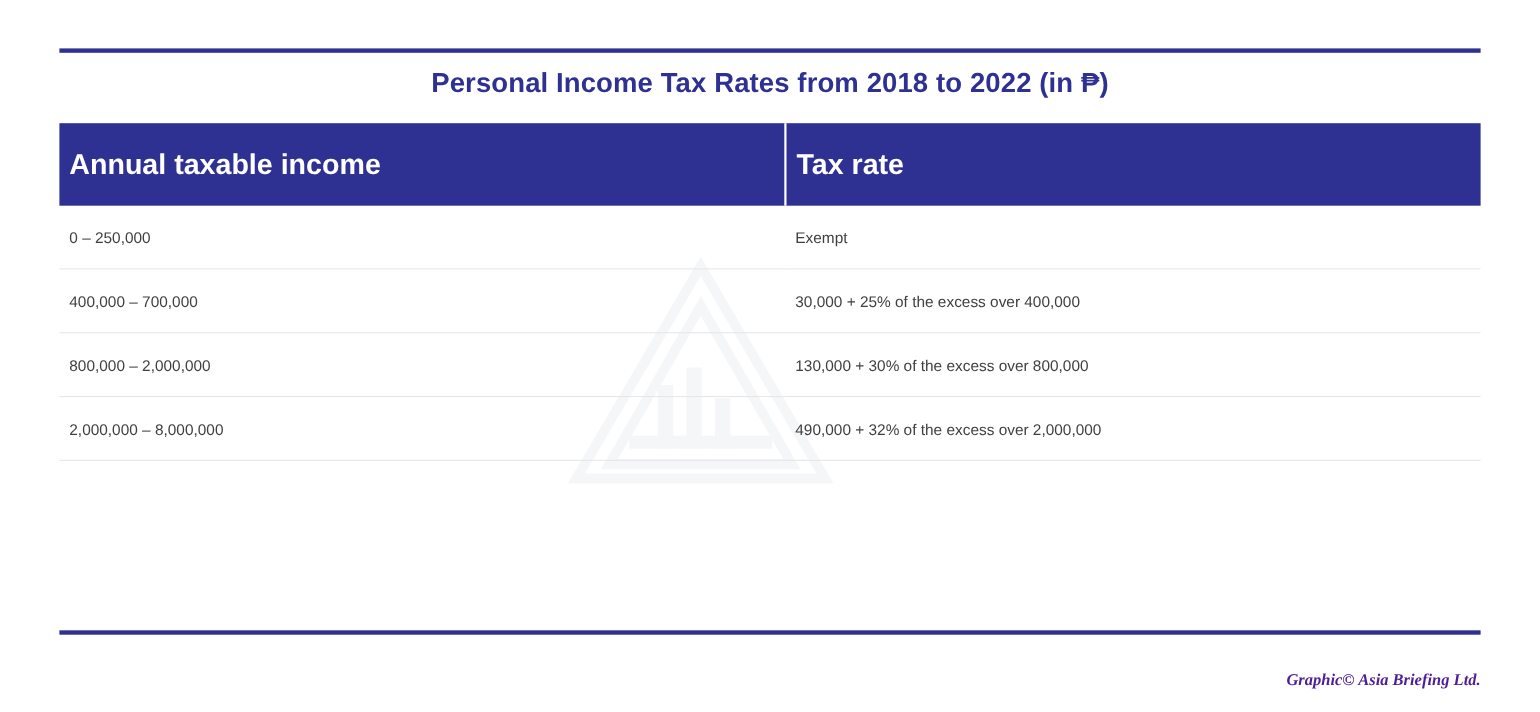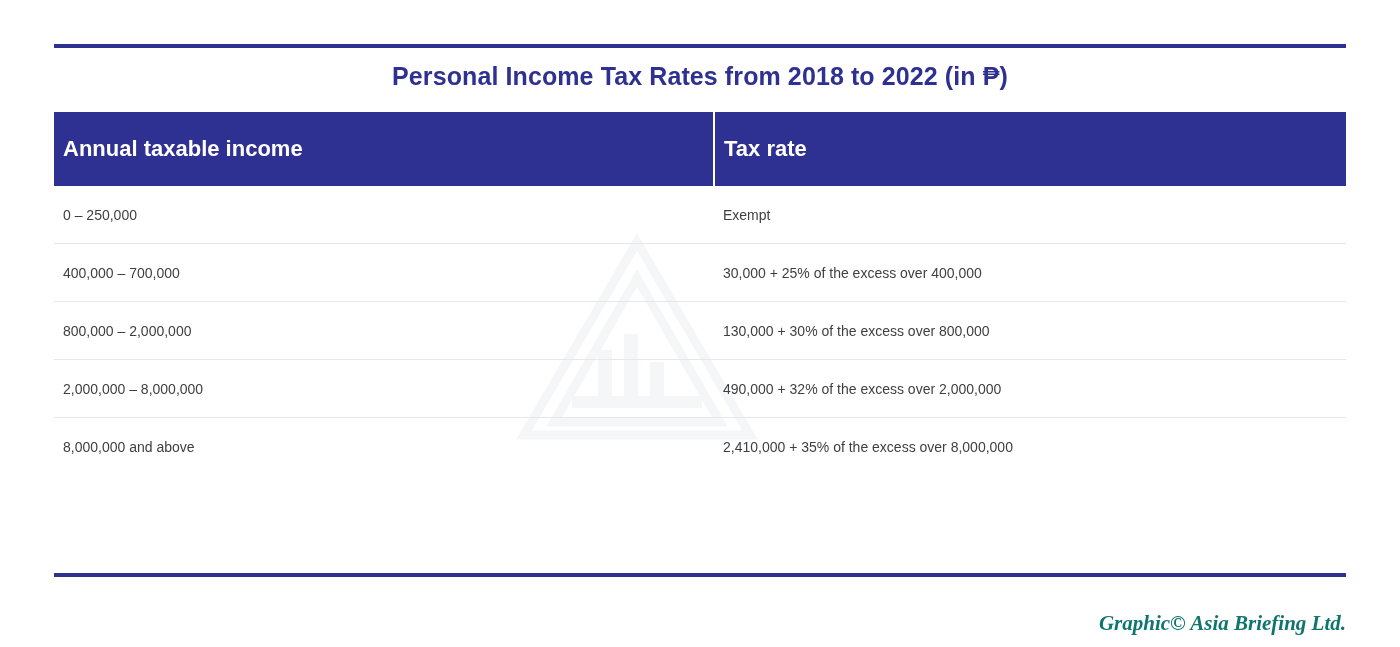--- a/index.html
+++ b/index.html
@@ -55,21 +55,21 @@
     width: 1292px;
   }
   table.tax-table {
     border-collapse: collapse;
     width: 1292px;
     table-layout: fixed;
   }
   table.tax-table th {
     background: #2e3192;
     color: #ffffff;
-    font-size: 22px;
+    font-size: 26px;
     font-weight: bold;
     text-align: left;
     padding: 22px 0 22px 9px;
     height: 30px;
     vertical-align: middle;
   }
   table.tax-table th.col-income {
     width: 650px;
     border-right: 2px solid #ffffff;
   }
@@ -92,22 +92,22 @@
     height: 4px;
     background: #2e3192;
   }
   .credit {
     position: absolute;
     right: 54px;
     top: 611px;
     font-family: "Liberation Serif", serif;
     font-style: italic;
     font-weight: bold;
-    font-size: 21px;
-    color: #0f766e;
+    font-size: 15px;
+    color: #4c1d95;
   }
 </style>
 </head>
 <body>
 
 <div class="page">
 
   <div class="rule-top"></div>
 
   <div class="title">Personal Income Tax Rates from 2018 to 2022 (in ₱)</div>
@@ -145,24 +145,20 @@
           <td>30,000 + 25% of the excess over 400,000</td>
         </tr>
         <tr>
           <td>800,000 – 2,000,000</td>
           <td>130,000 + 30% of the excess over 800,000</td>
         </tr>
         <tr>
           <td>2,000,000 – 8,000,000</td>
           <td>490,000 + 32% of the excess over 2,000,000</td>
         </tr>
-        <tr class="last-row">
-          <td>8,000,000 and above</td>
-          <td>2,410,000 + 35% of the excess over 8,000,000</td>
-        </tr>
       </tbody>
     </table>
   </div>
 
   <div class="rule-bottom"></div>
 
   <div class="credit">Graphic© Asia Briefing Ltd.</div>
 
 </div>
 

